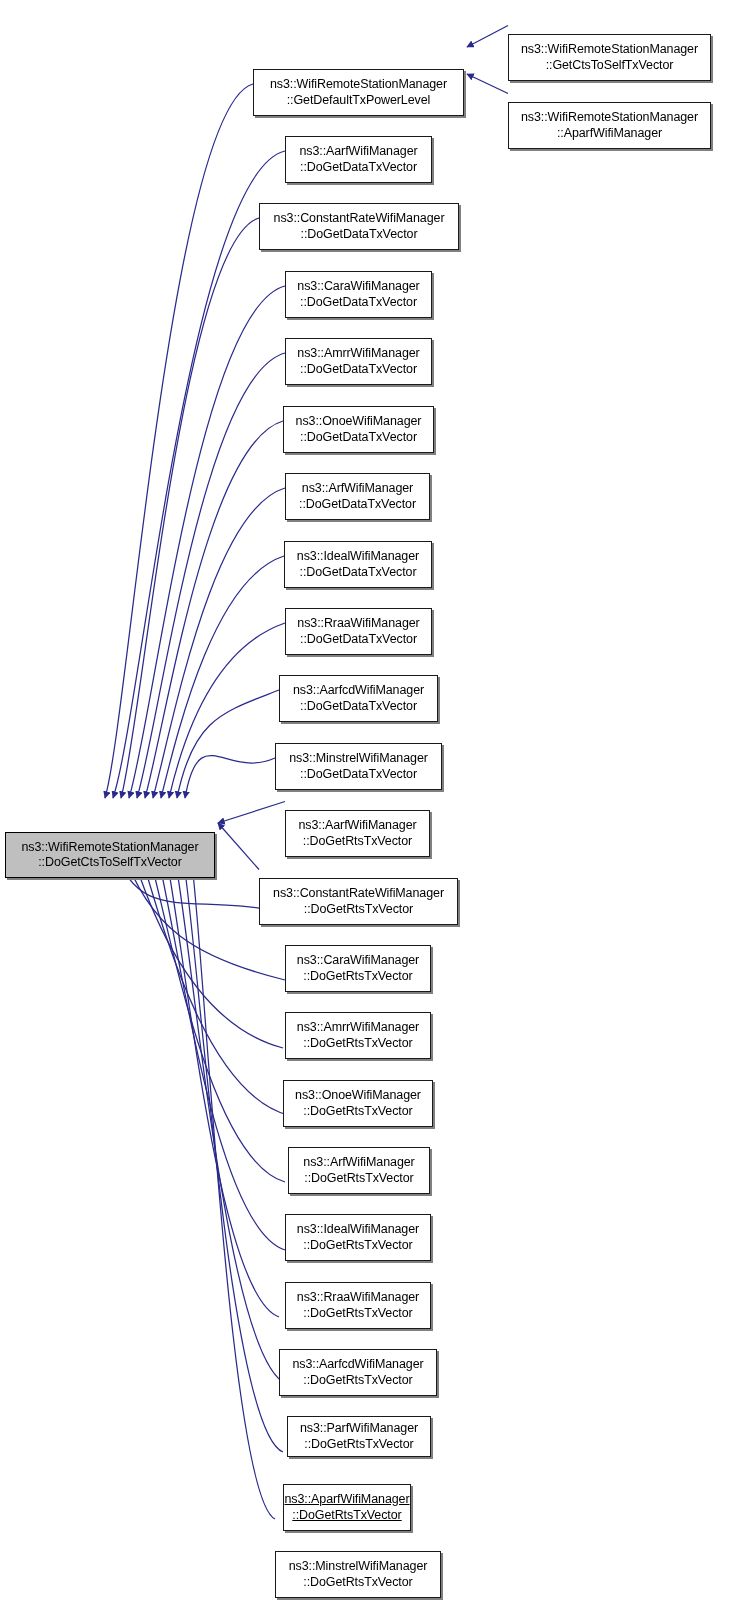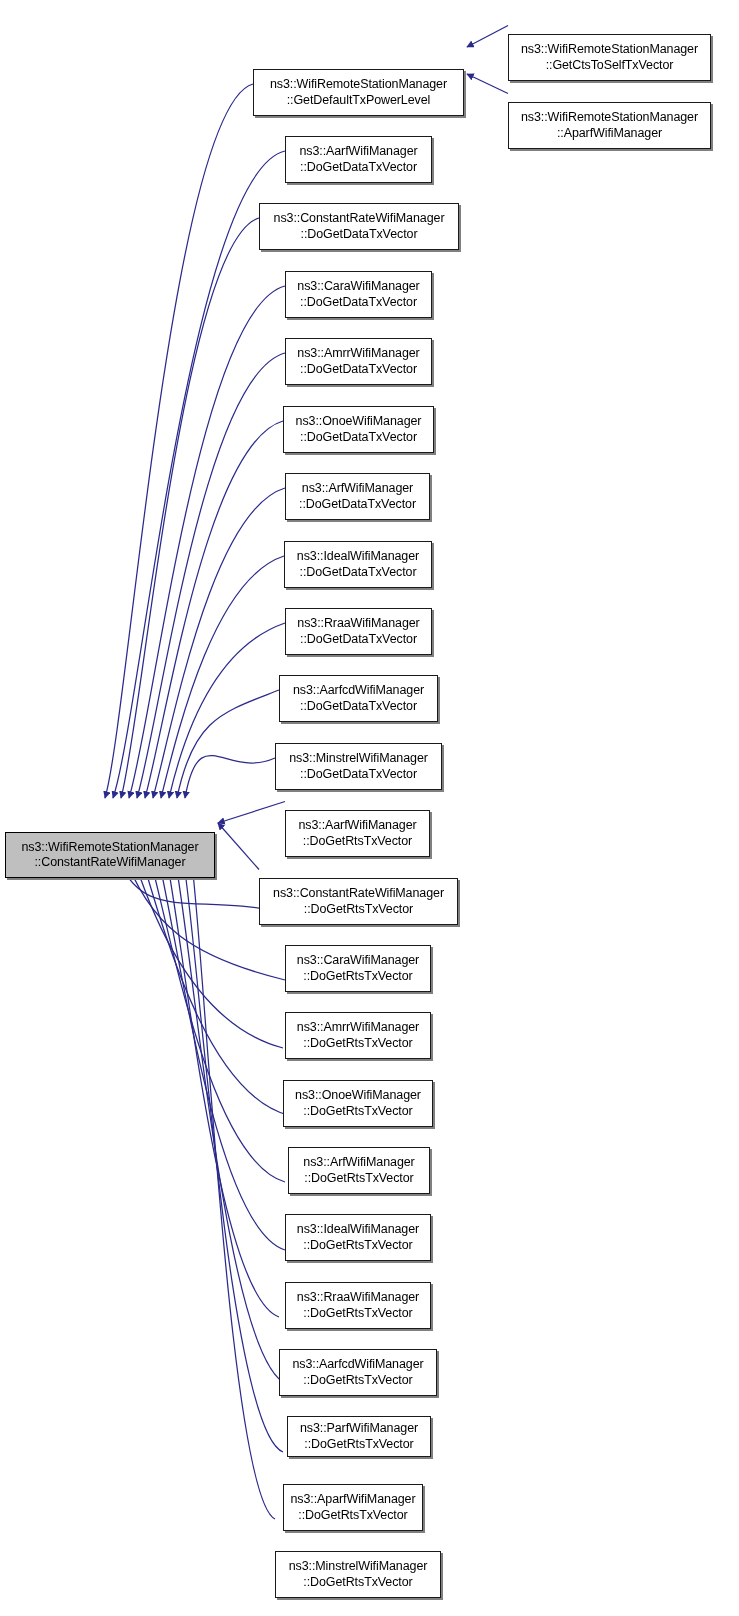--- a/index.html
+++ b/index.html
@@ -85,21 +85,21 @@
       <path d="M 279 1317 C 216.02499999999998 1295, 182.82 928, 164.5 848" fill="none" stroke="#2a2a8c" stroke-width="1.25" marker-end="url(#ah)"></path>
       <path d="M 287 1384 C 224.3 1362, 191.24 928, 173 848" fill="none" stroke="#2a2a8c" stroke-width="1.25" marker-end="url(#ah)"></path>
       <path d="M 283 1452 C 227.175 1430, 197.74 928, 181.5 848" fill="none" stroke="#2a2a8c" stroke-width="1.25" marker-end="url(#ah)"></path>
       <path d="M 275 1519 C 228.25 1497, 203.6 928, 190 848" fill="none" stroke="#2a2a8c" stroke-width="1.25" marker-end="url(#ah)"></path>
       <path d="M 508 25.5 L 467 47" fill="none" stroke="#2a2a8c" stroke-width="1.25" marker-end="url(#ah)"></path>
       <path d="M 508 93.5 L 467 74" fill="none" stroke="#2a2a8c" stroke-width="1.25" marker-end="url(#ah)"></path>
     </svg>
   <div id="nodes">
       <div class="node center" style="left: 5px; top: 800px; width: 210px; height: 46px;">
         <span class="l1">ns3::WifiRemoteStationManager</span>
-        <span class="l2">::ConstantRateWifiManager</span>
+        <span class="l2">::DoGetCtsToSelfTxVector</span>
       </div>
       <div class="node" style="left: 253px; top: 37px; width: 211px; height: 47px;">
         <span class="l1">ns3::WifiRemoteStationManager</span>
         <span class="l2">::GetDefaultTxPowerLevel</span>
       </div>
       <div class="node" style="left: 285px; top: 104px; width: 147px; height: 47px;">
         <span class="l1">ns3::AarfWifiManager</span>
         <span class="l2">::DoGetDataTxVector</span>
       </div>
       <div class="node" style="left: 259px; top: 171px; width: 200px; height: 47px;">
@@ -171,21 +171,21 @@
         <span class="l2">::DoGetRtsTxVector</span>
       </div>
       <div class="node" style="left: 279px; top: 1317px; width: 158px; height: 47px;">
         <span class="l1">ns3::AarfcdWifiManager</span>
         <span class="l2">::DoGetRtsTxVector</span>
       </div>
       <div class="node" style="left: 287px; top: 1384px; width: 144px; height: 41px;">
         <span class="l1">ns3::ParfWifiManager</span>
         <span class="l2">::DoGetRtsTxVector</span>
       </div>
-      <div class="node" style="left: 283px; top: 1452px; width: 140px; height: 47px;">
+      <div class="node" style="left: 283px; top: 1452px; width: 128px; height: 47px; text-decoration: underline;">
         <span class="l1">ns3::AparfWifiManager</span>
         <span class="l2">::DoGetRtsTxVector</span>
       </div>
       <div class="node" style="left: 275px; top: 1519px; width: 166px; height: 47px;">
         <span class="l1">ns3::MinstrelWifiManager</span>
         <span class="l2">::DoGetRtsTxVector</span>
       </div>
       <div class="node" style="left: 508px; top: 2px; width: 203px; height: 47px;">
         <span class="l1">ns3::WifiRemoteStationManager</span>
         <span class="l2">::GetCtsToSelfTxVector</span>

